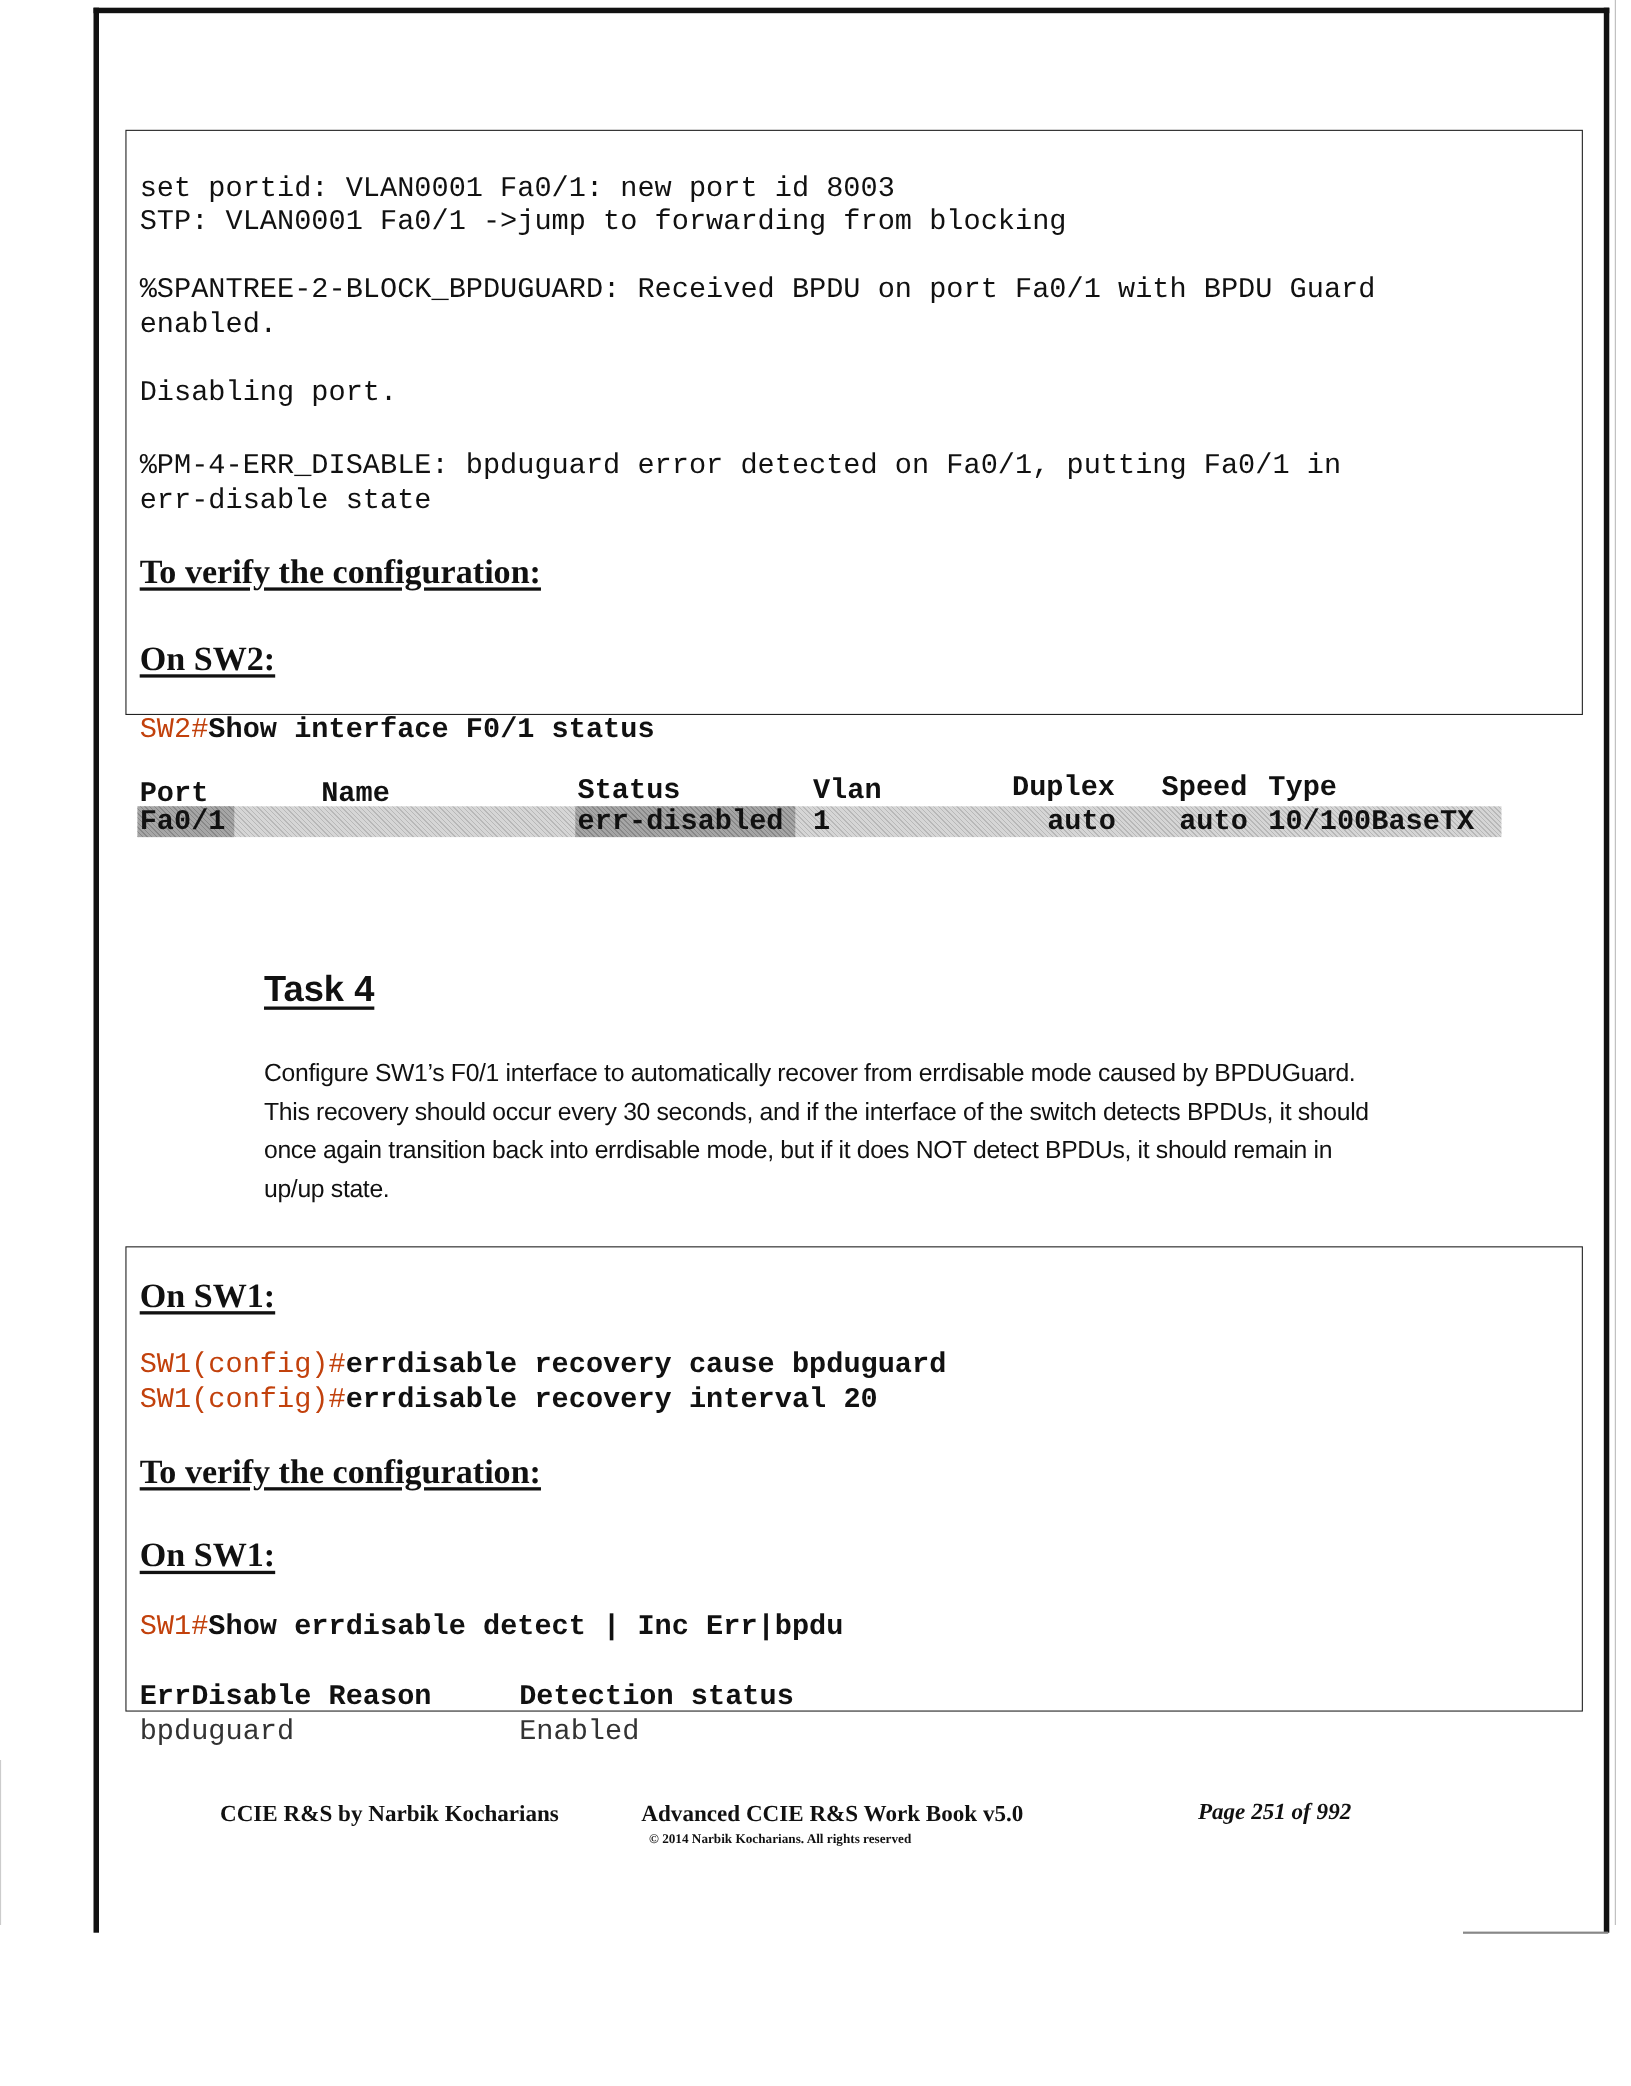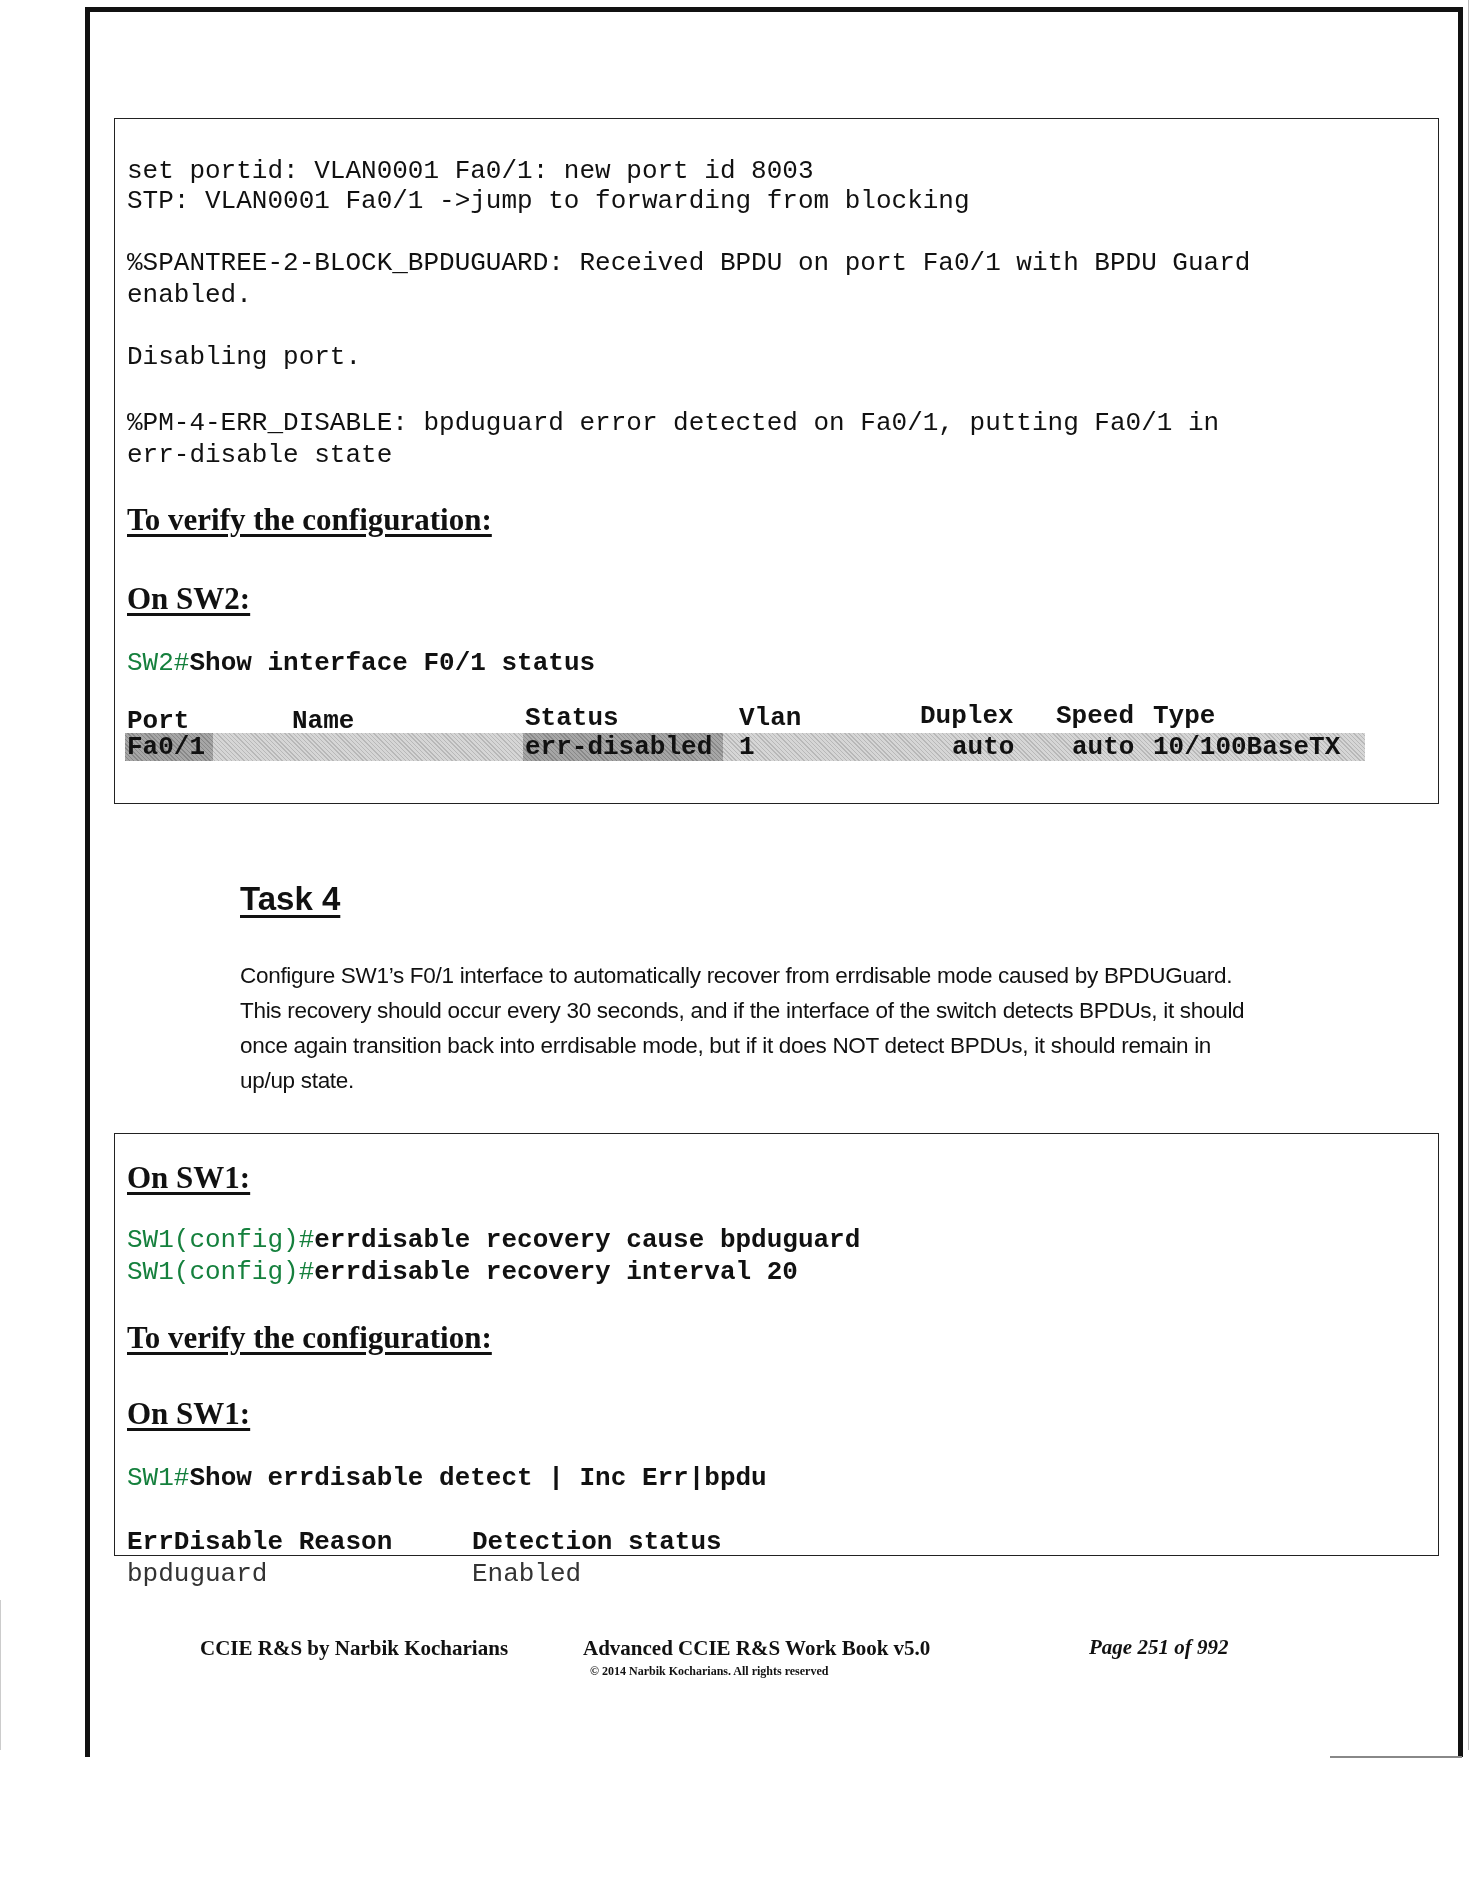--- a/index.html
+++ b/index.html
@@ -4,25 +4,25 @@
 <style>
   html, body { margin: 0; padding: 0; background: #ffffff; }
   body { width: 1483px; height: 1896px; position: relative; overflow: hidden; font-family: "Liberation Serif", serif; color: #111; }
   .page-frame { position: absolute; left: 85px; top: 7px; width: 1378px; height: 1750px;
     border-top: 5px solid #111; border-left: 5px solid #111; border-right: 5px solid #111; box-sizing: border-box; }
   .frame-bottom-tick { position: absolute; left: 1330px; top: 1756px; width: 132px; height: 2px; background: #888; }
   .scan-line-right { position: absolute; left: 1468px; top: 0; width: 1px; height: 1750px; background: #bbb; }
   .scan-line-left { position: absolute; left: 0px; top: 1600px; width: 1px; height: 150px; background: #ccc; }
 
   .box { position: absolute; border: 1.5px solid #222; box-sizing: border-box; background: #fff; }
-  #box1 { left: 114px; top: 118px; width: 1325px; height: 686px; }
+  #box1 { left: 114px; top: 118px; width: 1325px; height: 532px; }
   #box2 { left: 114px; top: 1133px; width: 1325px; height: 423px; }
 
   .mono { font-family: "Liberation Mono", monospace; font-size: 26px; line-height: 32px; color: #111; white-space: pre; position: absolute; left: 12px; }
-  .mono-thin { font-family: "Liberation Mono", monospace; font-weight: normal; color: #15803d; text-align: center; }
+  .mono-thin { font-family: "Liberation Mono", monospace; font-weight: normal; color: #c2410c; text-align: center; }
   .mono b, .mono .bold { font-weight: bold; }
 
   .heading { position: absolute; left: 12px; font-family: "Liberation Serif", serif; font-weight: bold; font-size: 31px; text-decoration: underline; text-underline-offset: 4px; text-align: center; }
 
   .status-row-hl { position: absolute; left: 10px; top: 618px; width: 1240px; height: 28px;
     background: repeating-linear-gradient(45deg, #b8b8b8 0 1px, #d6d6d6 1px 3px); }
   .hl-dark { position: absolute; top: 618px; height: 28px; background: repeating-linear-gradient(45deg, #888 0 1px, #a6a6a6 1px 3px); }
 
   .task-title { position: absolute; left: 240px; top: 880px; font-family: "Liberation Sans", sans-serif; font-weight: bold; font-size: 33px; text-decoration: underline; text-underline-offset: 5px; }
   .task-body { position: absolute; left: 240px; top: 958px; width: 1030px; font-family: "Liberation Sans", sans-serif; font-size: 22.5px; line-height: 35px; color: #111; letter-spacing: -0.3px; }

